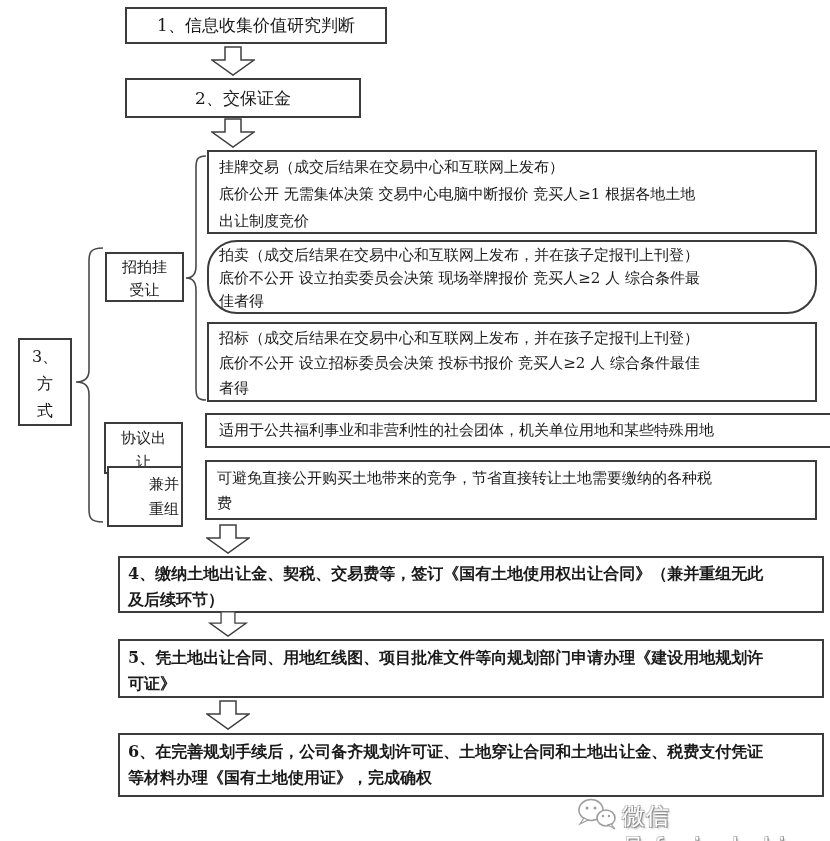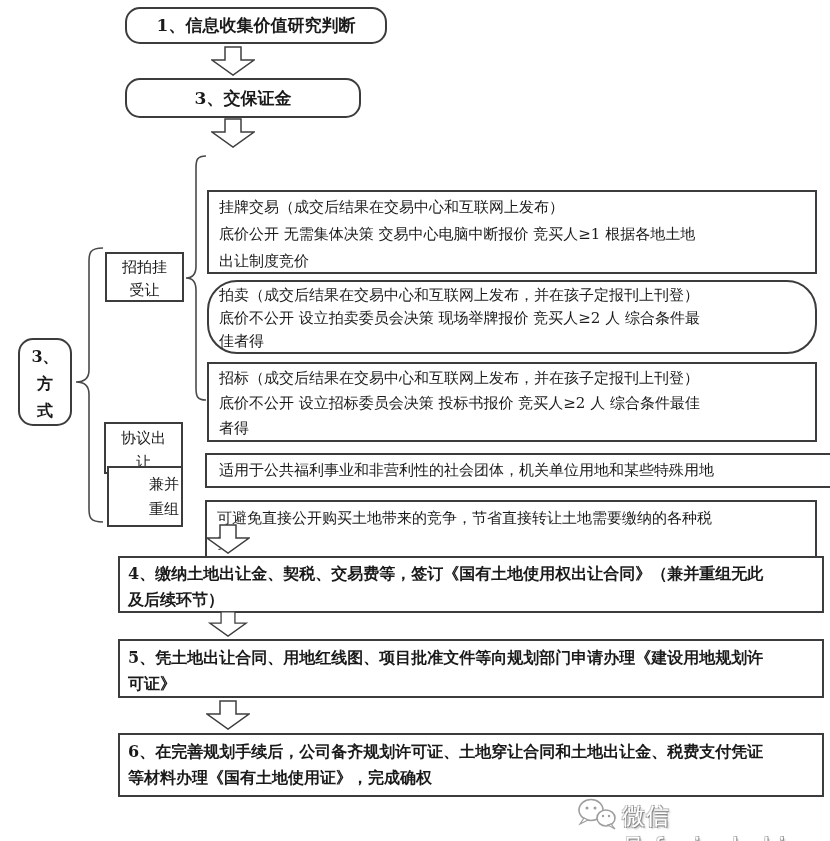--- a/index.html
+++ b/index.html
@@ -11,23 +11,23 @@
     color:#1a1a1a;
     overflow:hidden;
   }
   .box{
     position:absolute;
     border:2px solid #3c3c3c;
     background:#ffffff;
     box-sizing:border-box;
     white-space:pre-line;
   }
-  .step-box{font-weight:bold;font-size:17px;text-align:center;border-radius:15px;}
+  .step-box{font-weight:normal;font-size:17px;text-align:center;}
   .big-step{font-weight:bold;font-size:16px;line-height:26px;padding:3px 8px;text-align:left;margin-left:6px;}
-  .option-box{font-size:15px;text-align:left;margin-top:40px;}
+  .option-box{font-size:15px;text-align:left;}
   .method-box{font-size:15px;text-align:center;}
   .arrow{position:absolute;}
   .brace{position:absolute;}
   .watermark-text{
     position:absolute;
     font-family:"DejaVu Sans","Liberation Sans",sans-serif;
     font-size:23px;
     color:#ffffff;
     text-shadow:1px 1px 0 #8a8a8a,-1px -1px 0 #cfcfcf,1px -1px 0 #a8a8a8,-1px 1px 0 #a8a8a8,2px 2px 2px #bdbdbd;
     letter-spacing:1px;
@@ -37,21 +37,21 @@
 <body>
 
 <div class="canvas">
 
   <div class="box step-box" style="left:125px;top:7px;width:262px;height:37px;line-height:33px;">1、信息收集价值研究判断</div>
 
   <svg class="arrow" style="left:211px;top:46px;" width="44" height="30" viewBox="0 0 44 30">
     <path d="M14,1 L30,1 L30,14 L43,14 L22,29 L1,14 L14,14 Z" fill="#ffffff" stroke="#3f3f3f" stroke-width="1.5"></path>
   </svg>
 
-  <div class="box step-box" style="left:125px;top:78px;width:236px;height:40px;line-height:36px;">3、交保证金</div>
+  <div class="box step-box" style="left:125px;top:78px;width:236px;height:40px;line-height:36px;">2、交保证金</div>
 
   <svg class="arrow" style="left:211px;top:118px;" width="44" height="30" viewBox="0 0 44 30">
     <path d="M14,1 L30,1 L30,14 L43,14 L22,29 L1,14 L14,14 Z" fill="#ffffff" stroke="#3f3f3f" stroke-width="1.5"></path>
   </svg>
 
   <div class="box step-box" style="left:18px;top:338px;width:54px;height:88px;font-size:16px;line-height:27px;padding-top:3px;">3、
 方
 式</div>
 
   <svg class="brace" style="left:70px;top:244px;" width="36" height="282" viewBox="0 0 36 282">

